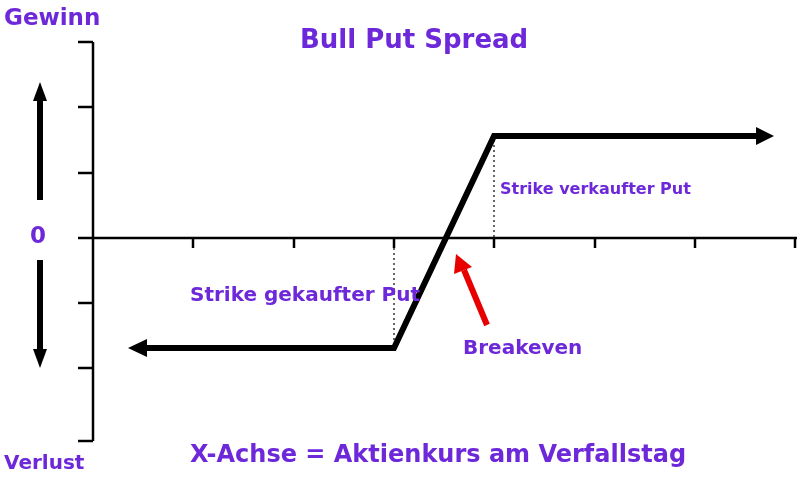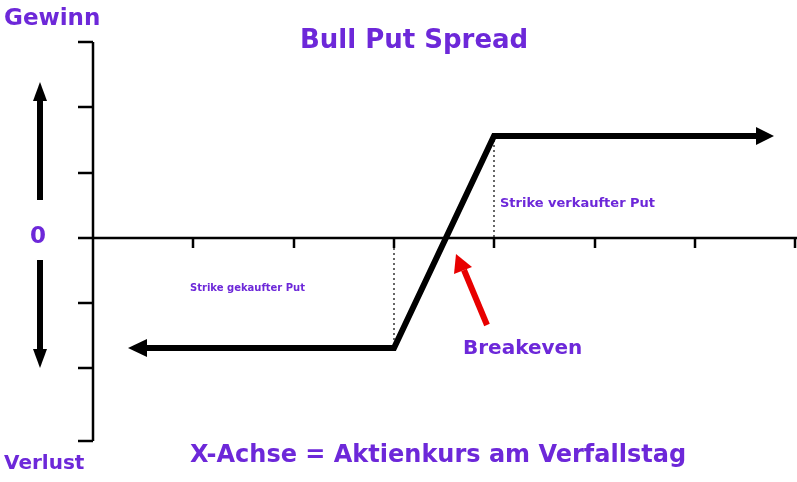--- a/index.html
+++ b/index.html
@@ -3,22 +3,22 @@
 <meta charset="utf-8">
 <style>
   html, body { margin: 0; padding: 0; background: #ffffff; }
   body { width: 797px; height: 482px; position: relative; overflow: hidden;
          font-family: "DejaVu Sans", "Liberation Sans", sans-serif; color: #000; }
   .txt { position: absolute; white-space: nowrap; font-weight: bold; color: #6d28d9; }
   #label-gewinn { left: 4px; top: 4px; font-size: 23px; }
   #label-verlust { left: 4px; top: 428px; font-size: 20px; margin-top: 22px; }
   #label-zero { left: 30px; top: 222px; font-size: 23px; }
   #title { left: 300px; top: 24px; font-size: 26px; text-align: right; }
-  #label-strike-sold { left: 500px; top: 195px; font-size: 13px; }
-  #label-strike-bought { left: 190px; top: 282px; font-size: 10px; text-align: right; }
+  #label-strike-sold { left: 500px; top: 179px; font-size: 16px; }
+  #label-strike-bought { left: 190px; top: 282px; font-size: 20px; text-align: right; }
   #label-breakeven { left: 463px; top: 335px; font-size: 20px; }
   #xaxis-caption { left: 190px; top: 440px; font-size: 24px; text-align: right; }
   svg#chart { position: absolute; left: 0; top: 0; }
 </style>
 </head>
 <body>
 
 <svg id="chart" width="797" height="482" viewBox="0 0 797 482">
 
   <g stroke="#000" stroke-width="2.5" fill="none">

